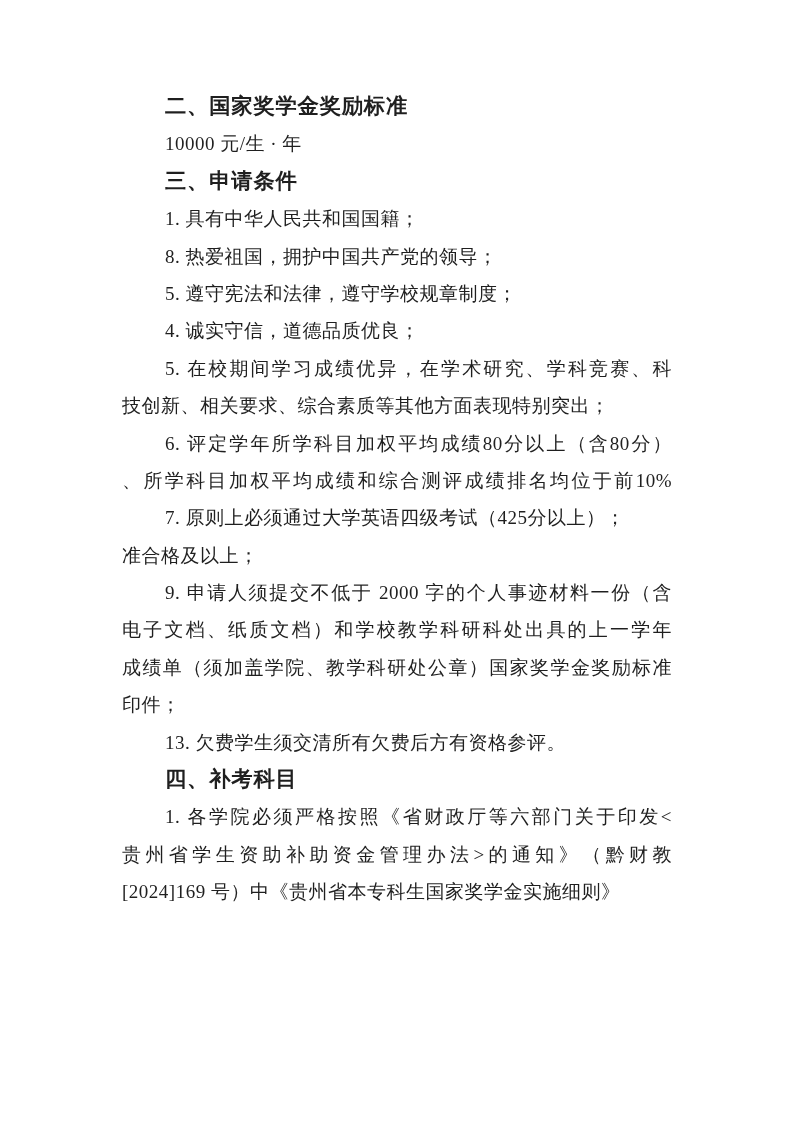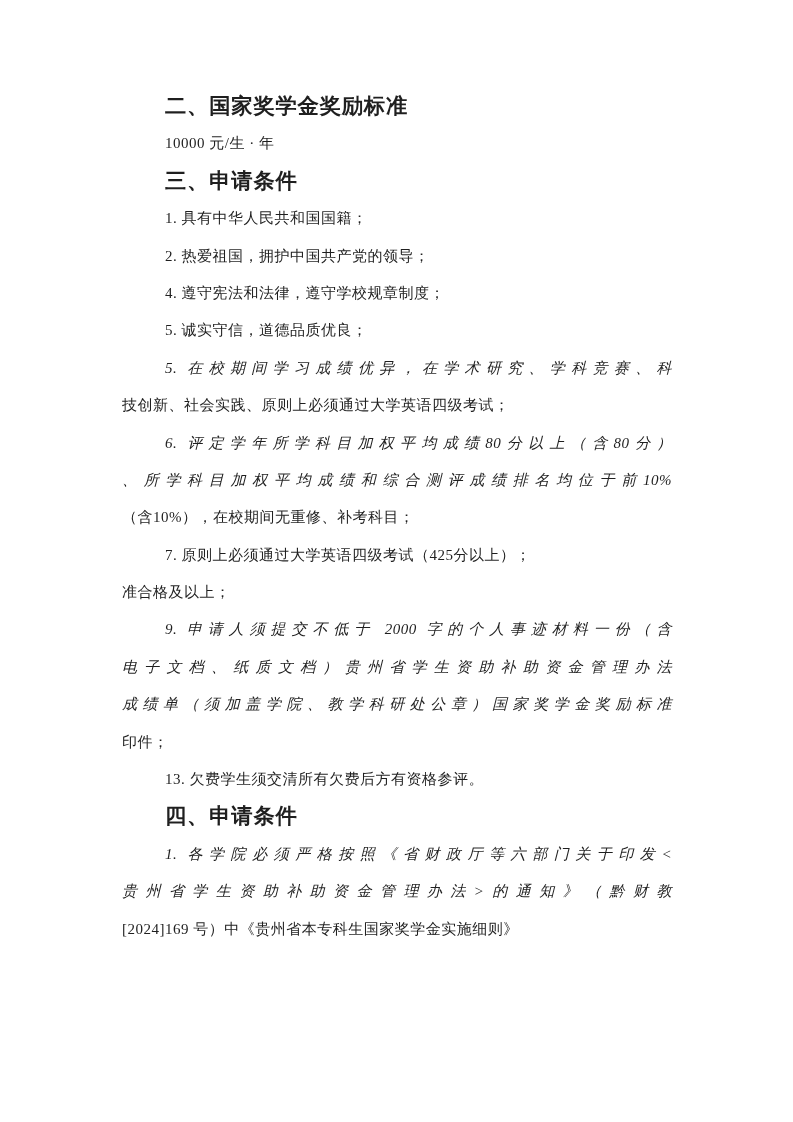--- a/index.html
+++ b/index.html
@@ -18,64 +18,62 @@
   }
   .text-block {
     position: absolute;
     left: 122px;
     top: 88px;
     width: 550px;
   }
   .line {
     height: 37.4px;
     line-height: 37.4px;
-    font-size: 15px;
+    font-size: 19px;
     letter-spacing: 0.5px;
     color: var(--text-color, #1f1f1f);
     white-space: nowrap;
     overflow: visible;
   }
   .line.justify {
     white-space: normal;
     text-align: justify;
     text-align-last: justify;
-    font-style: italic;
   }
   .line.indent {
     padding-left: 43px;
   }
   .line.heading {
     font-size: 21.3px;
     font-weight: 700;
     letter-spacing: 0.8px;
     font-family: "Liberation Sans", "DejaVu Sans", sans-serif;
   }
 </style>
 </head>
 <body>
 
 <div class="page">
   <div class="text-block">
       <div class="line heading indent">二、国家奖学金奖励标准</div>
       <div class="line indent">10000 元/生 · 年</div>
       <div class="line heading indent">三、申请条件</div>
       <div class="line indent">1. 具有中华人民共和国国籍；</div>
-      <div class="line indent">2. 热爱祖国，拥护中国共产党的领导；</div>
-      <div class="line indent">4. 遵守宪法和法律，遵守学校规章制度；</div>
-      <div class="line indent">5. 诚实守信，道德品质优良；</div>
+      <div class="line indent">8. 热爱祖国，拥护中国共产党的领导；</div>
+      <div class="line indent">5. 遵守宪法和法律，遵守学校规章制度；</div>
+      <div class="line indent">4. 诚实守信，道德品质优良；</div>
       <div class="line indent justify">5. 在校期间学习成绩优异，在学术研究、学科竞赛、科</div>
-      <div class="line">技创新、社会实践、原则上必须通过大学英语四级考试；</div>
+      <div class="line">技创新、相关要求、综合素质等其他方面表现特别突出；</div>
       <div class="line indent justify">6. 评定学年所学科目加权平均成绩80分以上（含80分）</div>
       <div class="line justify">、所学科目加权平均成绩和综合测评成绩排名均位于前10%</div>
-      <div class="line">（含10%），在校期间无重修、补考科目；</div>
       <div class="line indent">7. 原则上必须通过大学英语四级考试（425分以上）；</div>
       <div class="line">准合格及以上；</div>
       <div class="line indent justify">9. 申请人须提交不低于 2000 字的个人事迹材料一份（含</div>
-      <div class="line justify">电子文档、纸质文档）贵州省学生资助补助资金管理办法</div>
+      <div class="line justify">电子文档、纸质文档）和学校教学科研科处出具的上一学年</div>
       <div class="line justify">成绩单（须加盖学院、教学科研处公章）国家奖学金奖励标准</div>
       <div class="line">印件；</div>
       <div class="line indent">13. 欠费学生须交清所有欠费后方有资格参评。</div>
-      <div class="line heading indent">四、申请条件</div>
+      <div class="line heading indent">四、补考科目</div>
       <div class="line indent justify">1. 各学院必须严格按照《省财政厅等六部门关于印发&lt;</div>
       <div class="line justify">贵州省学生资助补助资金管理办法&gt;的通知》（黔财教</div>
       <div class="line">[2024]169 号）中《贵州省本专科生国家奖学金实施细则》</div>
     </div>
 </div>
 
 </body></html>

